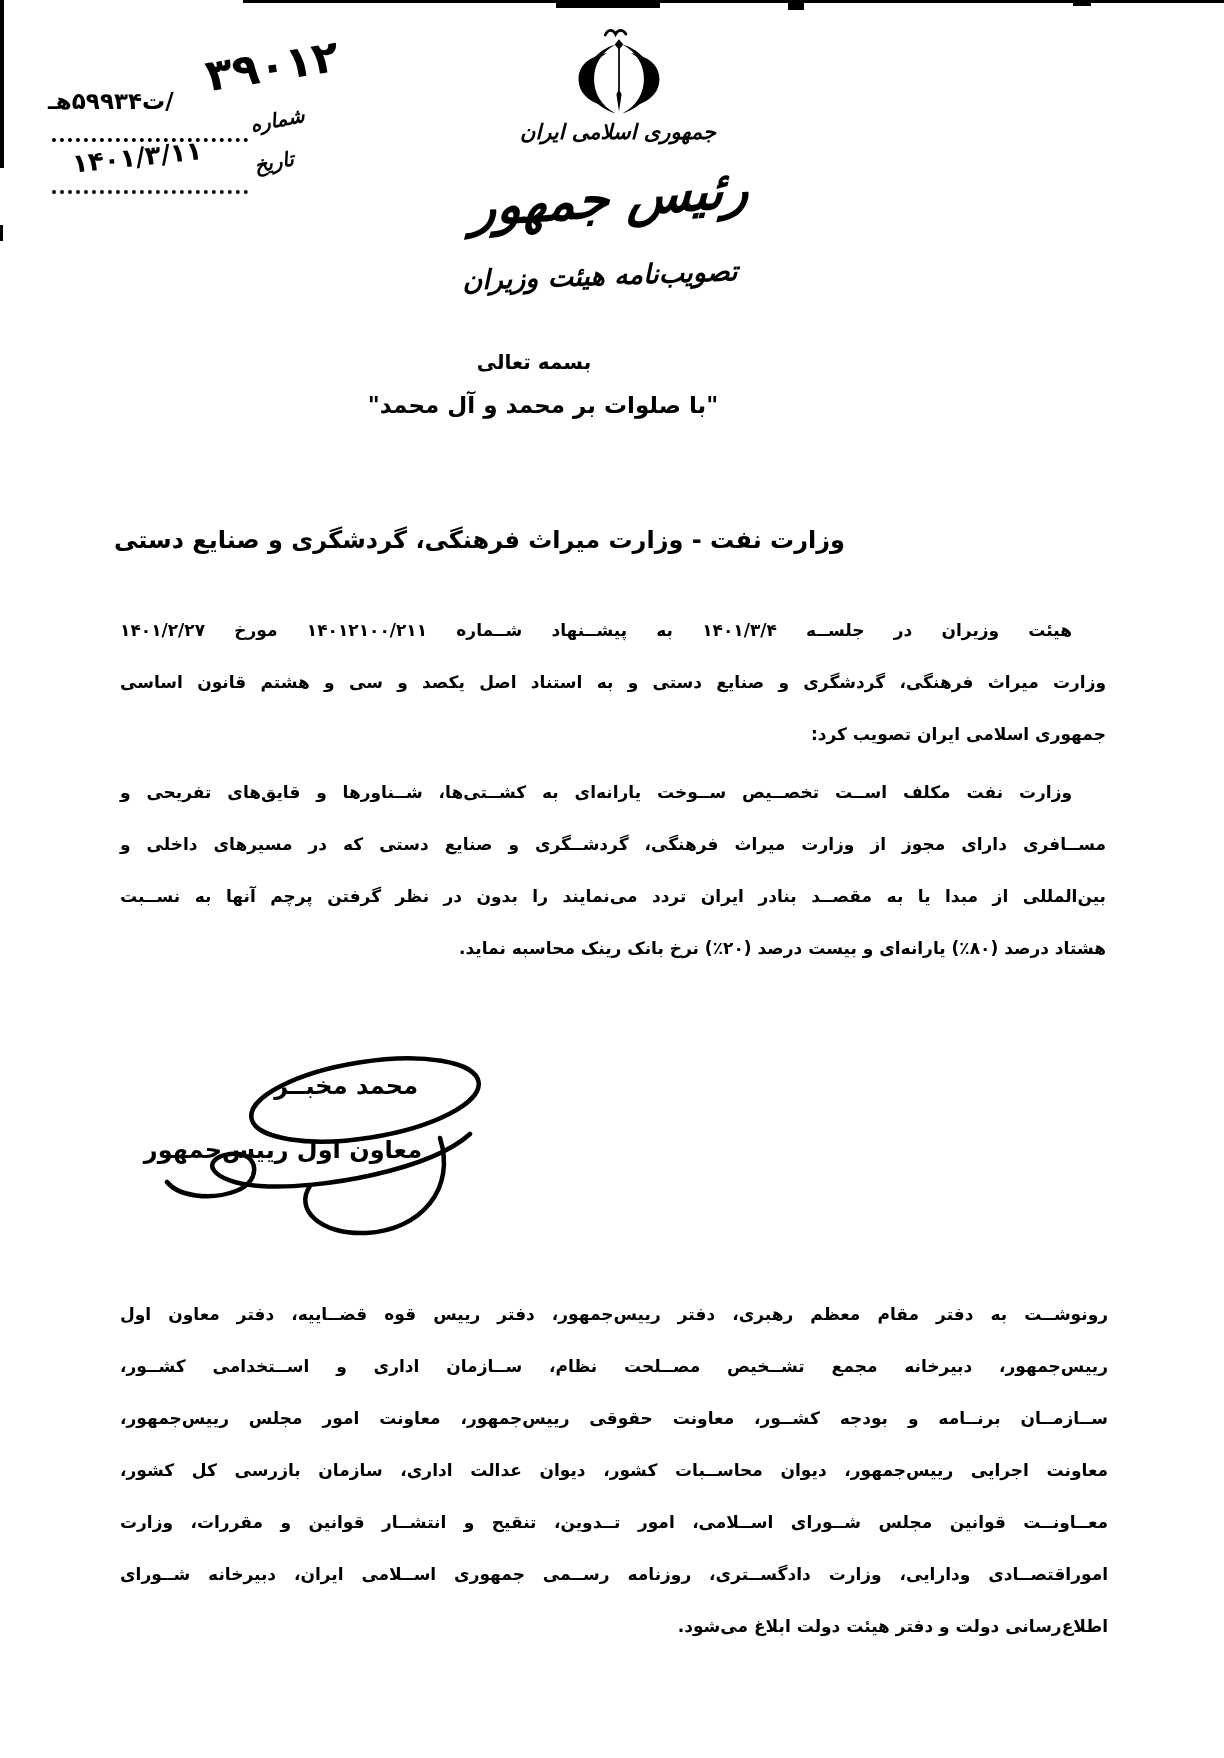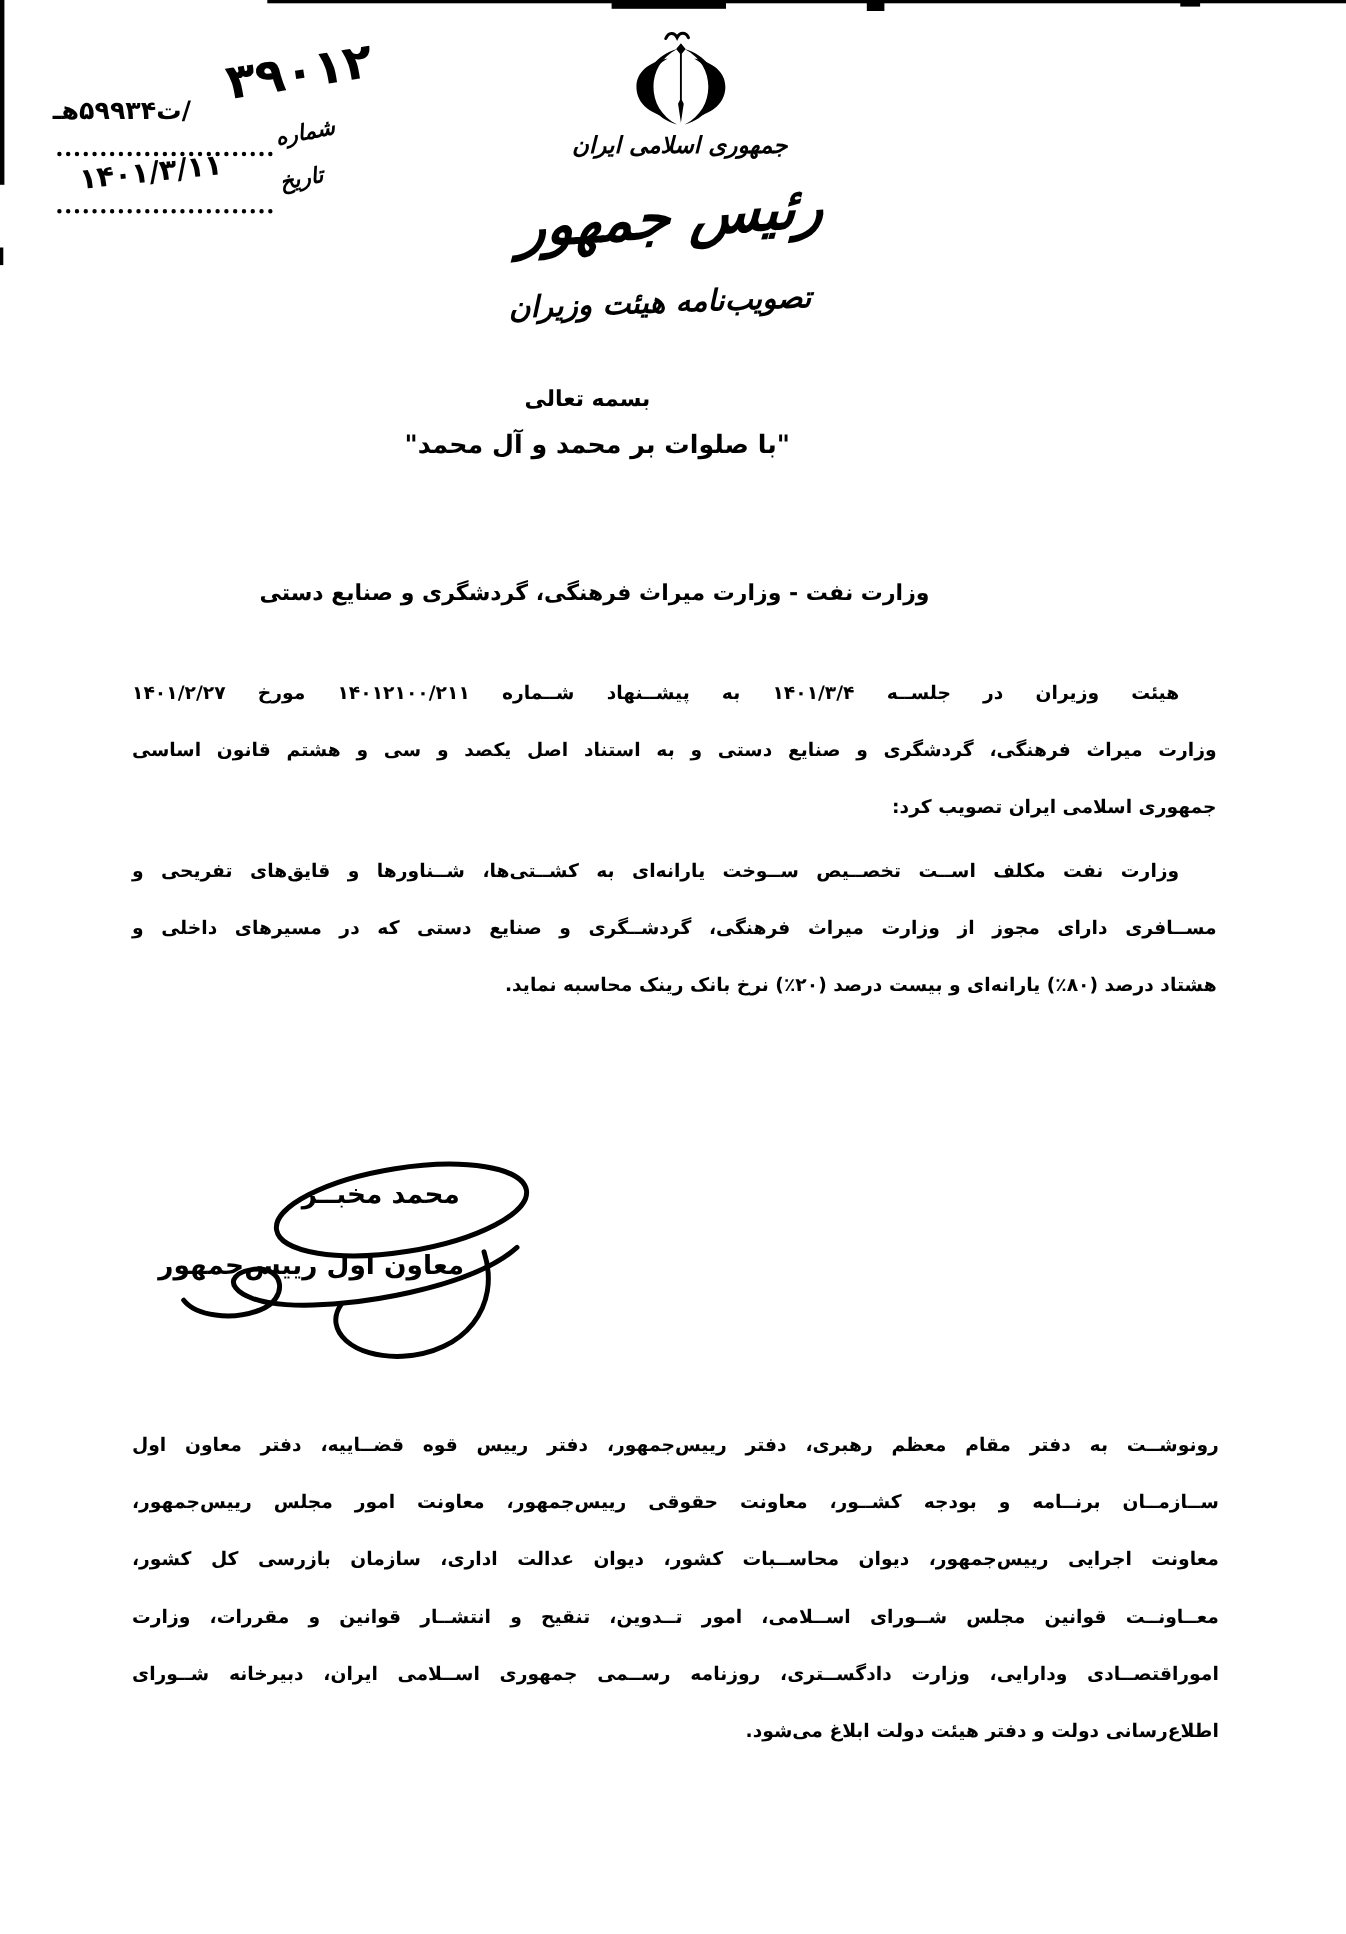--- a/index.html
+++ b/index.html
@@ -19,21 +19,21 @@
   .form-label{font-size:20px;font-weight:700;font-style:italic;transform:rotate(-11deg);}
   .dotted{border-bottom:4px dotted #000;height:0;}
   .hand-date{font-size:26px;font-weight:700;letter-spacing:3px;transform:rotate(-6deg);}
   
   .country{font-size:21px;font-weight:700;font-style:italic;}
   .office{font-size:52px;font-weight:700;font-style:italic;transform:rotate(-4deg) skewX(-6deg);}
   .doctype{font-size:27px;font-weight:700;font-style:italic;transform:rotate(-2deg);}
   
   .besmele{font-size:20px;font-weight:700;}
   .salavat{font-size:23px;font-weight:700;}
-  .addressee{font-size:20px;font-weight:700;}
+  .addressee{font-size:24px;font-weight:700;}
   
   .textblock{font-size:17px;font-weight:700;}
   .bline{line-height:52px;height:52px;text-align:justify;text-align-last:justify;}
   .bline.indent{padding-right:34px;}
   .bline.lastline{text-align:right;text-align-last:right;}
   
   .sig-name{font-size:24px;font-weight:700;}
   .sig-title{font-size:24px;font-weight:700;}
   svg{display:block;}
 </style>
@@ -79,35 +79,37 @@
 
   <div class="abs fa textblock" style="left:120px;top:604px;width:986px;">
     <div class="bline indent">هیئت وزیران در جلســه ۱۴۰۱/۳/۴ به پیشــنهاد شــماره ۱۴۰۱۲۱۰۰/۲۱۱ مورخ ۱۴۰۱/۲/۲۷</div>
     <div class="bline">وزارت میراث فرهنگی، گردشگری و صنایع دستی و به استناد اصل یکصد و سی و هشتم قانون اساسی</div>
     <div class="bline lastline">جمهوری اسلامی ایران تصویب کرد:</div>
   </div>
 
   <div class="abs fa textblock" style="left:120px;top:766px;width:986px;">
     <div class="bline indent">وزارت نفت مکلف اســت تخصــیص ســوخت یارانه‌ای به کشــتی‌ها، شــناورها و قایق‌های تفریحی و</div>
     <div class="bline">مســافری دارای مجوز از وزارت میراث فرهنگی، گردشــگری و صنایع دستی که در مسیرهای داخلی و</div>
+    <div class="bline">بین‌المللی از مبدا یا به مقصــد بنادر ایران تردد می‌نمایند را بدون در نظر گرفتن پرچم آنها به نســبت</div>
     <div class="bline lastline">هشتاد درصد (۸۰٪) یارانه‌ای و بیست درصد (۲۰٪) نرخ بانک رینک محاسبه نماید.</div>
   </div>
 
   <div class="abs fa sig-name nowrap" style="right:806px;top:1072px;">محمد مخبــر</div>
   <div class="abs fa sig-title nowrap" style="right:802px;top:1136px;">معاون اول رییس‌جمهور</div>
   <div class="abs" style="left:140px;top:1038px;width:430px;height:212px;">
     <svg viewBox="0 0 430 212" width="430" height="212">
       <ellipse cx="225" cy="62" rx="115" ry="38" fill="none" stroke="#000" stroke-width="4.5" transform="rotate(-9 225 62)"></ellipse>
       <path d="M330,96 C290,132 180,152 120,148 C70,145 58,121 90,116 C119,112 123,143 96,153 C70,163 38,158 27,144" fill="none" stroke="#000" stroke-width="4.5" stroke-linecap="round"></path>
       <path d="M300,100 C316,150 282,192 226,195 C180,197 154,171 170,148" fill="none" stroke="#000" stroke-width="4.5" stroke-linecap="round"></path>
     </svg>
   </div>
 
   <div class="abs fa textblock" style="left:120px;top:1288px;width:988px;">
     <div class="bline">رونوشــت به دفتر مقام معظم رهبری، دفتر رییس‌جمهور، دفتر رییس قوه قضــاییه، دفتر معاون اول</div>
+    <div class="bline">رییس‌جمهور، دبیرخانه مجمع تشــخیص مصــلحت نظام، ســازمان اداری و اســتخدامی کشــور،</div>
     <div class="bline">ســازمــان برنــامه و بودجه کشــور، معاونت حقوقی رییس‌جمهور، معاونت امور مجلس رییس‌جمهور،</div>
     <div class="bline">معاونت اجرایی رییس‌جمهور، دیوان محاســبات کشور، دیوان عدالت اداری، سازمان بازرسی کل کشور،</div>
     <div class="bline">معــاونــت قوانین مجلس شــورای اســلامی، امور تــدوین، تنقیح و انتشــار قوانین و مقررات، وزارت</div>
     <div class="bline">اموراقتصــادی ودارایی، وزارت دادگســتری، روزنامه رســمی جمهوری اســلامی ایران، دبیرخانه شــورای</div>
     <div class="bline lastline">اطلاع‌رسانی دولت و دفتر هیئت دولت ابلاغ می‌شود.</div>
   </div>
 
 </div>
 
 </body></html>

